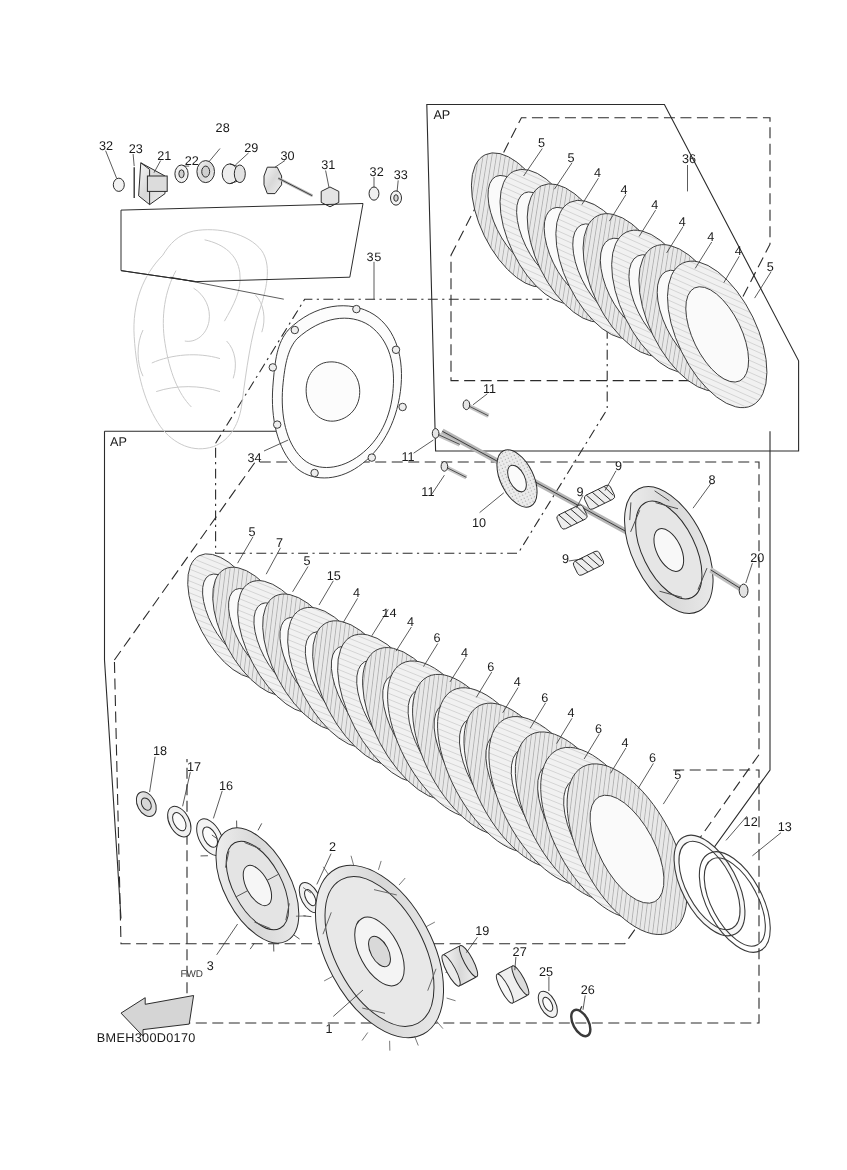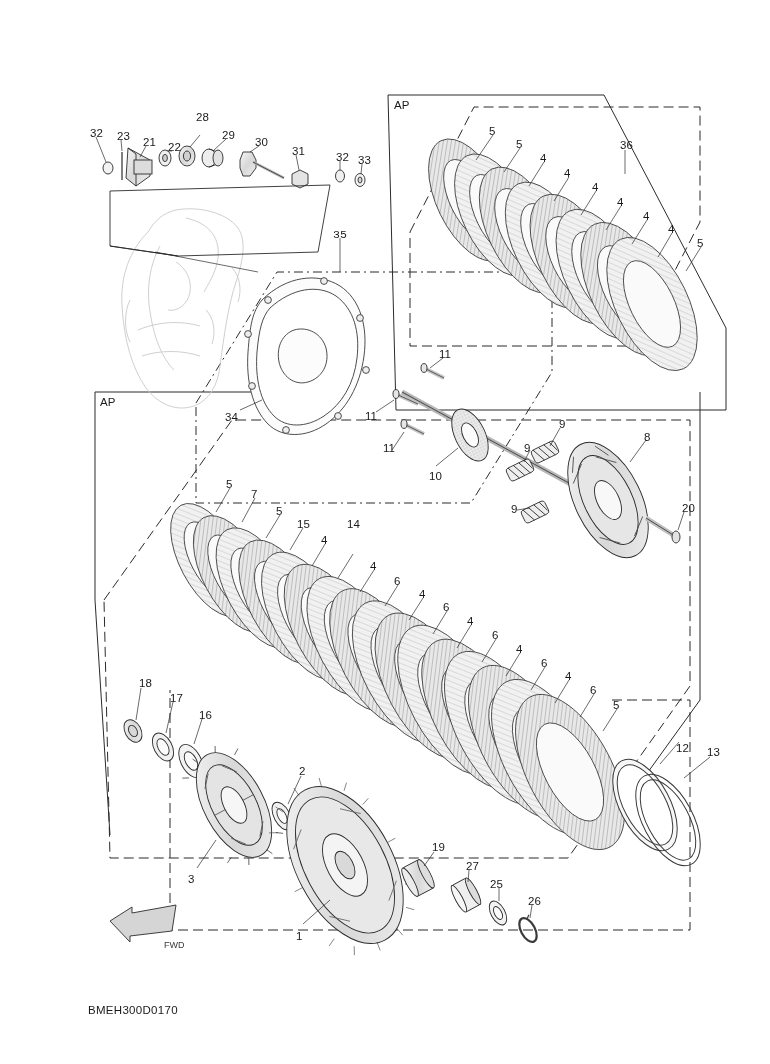--- a/index.html
+++ b/index.html
@@ -513,22 +513,22 @@
     </g>
   </svg>
 
   <div class="group-tag" style="left:394px; top:100px;">
     <span>AP</span>
   </div>
   <div class="group-tag" style="left:100px; top:397px;">
     <span>AP</span>
   </div>
 
-  <div class="partcode" style="left:88px; top:1004px;text-align:center;">BMEH300D0170</div>
-  <div class="fwd-label" style="left:132px; top:940px;padding-left:32px;">FWD</div>
+  <div class="partcode" style="left:88px; top:938px;text-align:center;">BMEH300D0170</div>
+  <div class="fwd-label" style="left:132px; top:880px;padding-left:32px;">FWD</div>
 
   <div id="callout-layer">
       <div class="callout" style="left: 90px; top: 128px;">32</div>
       <div class="callout" style="left: 117px; top: 131px;">23</div>
       <div class="callout" style="left: 143px; top: 137px;">21</div>
       <div class="callout" style="left: 168px; top: 142px;">22</div>
       <div class="callout" style="left: 196px; top: 112px;">28</div>
       <div class="callout" style="left: 222px; top: 130px;">29</div>
       <div class="callout" style="left: 255px; top: 137px;">30</div>
       <div class="callout" style="left: 292px; top: 146px;">31</div>
@@ -553,21 +553,21 @@
       <div class="callout" style="left: 559px; top: 419px;">9</div>
       <div class="callout" style="left: 524px; top: 443px;">9</div>
       <div class="callout" style="left: 511px; top: 504px;">9</div>
       <div class="callout" style="left: 644px; top: 432px;">8</div>
       <div class="callout" style="left: 682px; top: 503px;">20</div>
       <div class="callout" style="left: 226px; top: 479px;">5</div>
       <div class="callout" style="left: 251px; top: 489px;">7</div>
       <div class="callout" style="left: 276px; top: 506px;">5</div>
       <div class="callout" style="left: 297px; top: 519px;">15</div>
       <div class="callout" style="left: 321px; top: 535px;">4</div>
-      <div class="callout" style="left: 347px; top: 519px;">14</div>
+      <div class="callout" style="left: 347px; top: 553px; font-family: Liberation Mono, monospace;">14</div>
       <div class="callout" style="left: 370px; top: 561px;">4</div>
       <div class="callout" style="left: 394px; top: 576px;">6</div>
       <div class="callout" style="left: 419px; top: 589px;">4</div>
       <div class="callout" style="left: 443px; top: 602px;">6</div>
       <div class="callout" style="left: 467px; top: 616px;">4</div>
       <div class="callout" style="left: 492px; top: 630px;">6</div>
       <div class="callout" style="left: 516px; top: 644px;">4</div>
       <div class="callout" style="left: 541px; top: 658px;">6</div>
       <div class="callout" style="left: 565px; top: 671px;">4</div>
       <div class="callout" style="left: 590px; top: 685px;">6</div>

